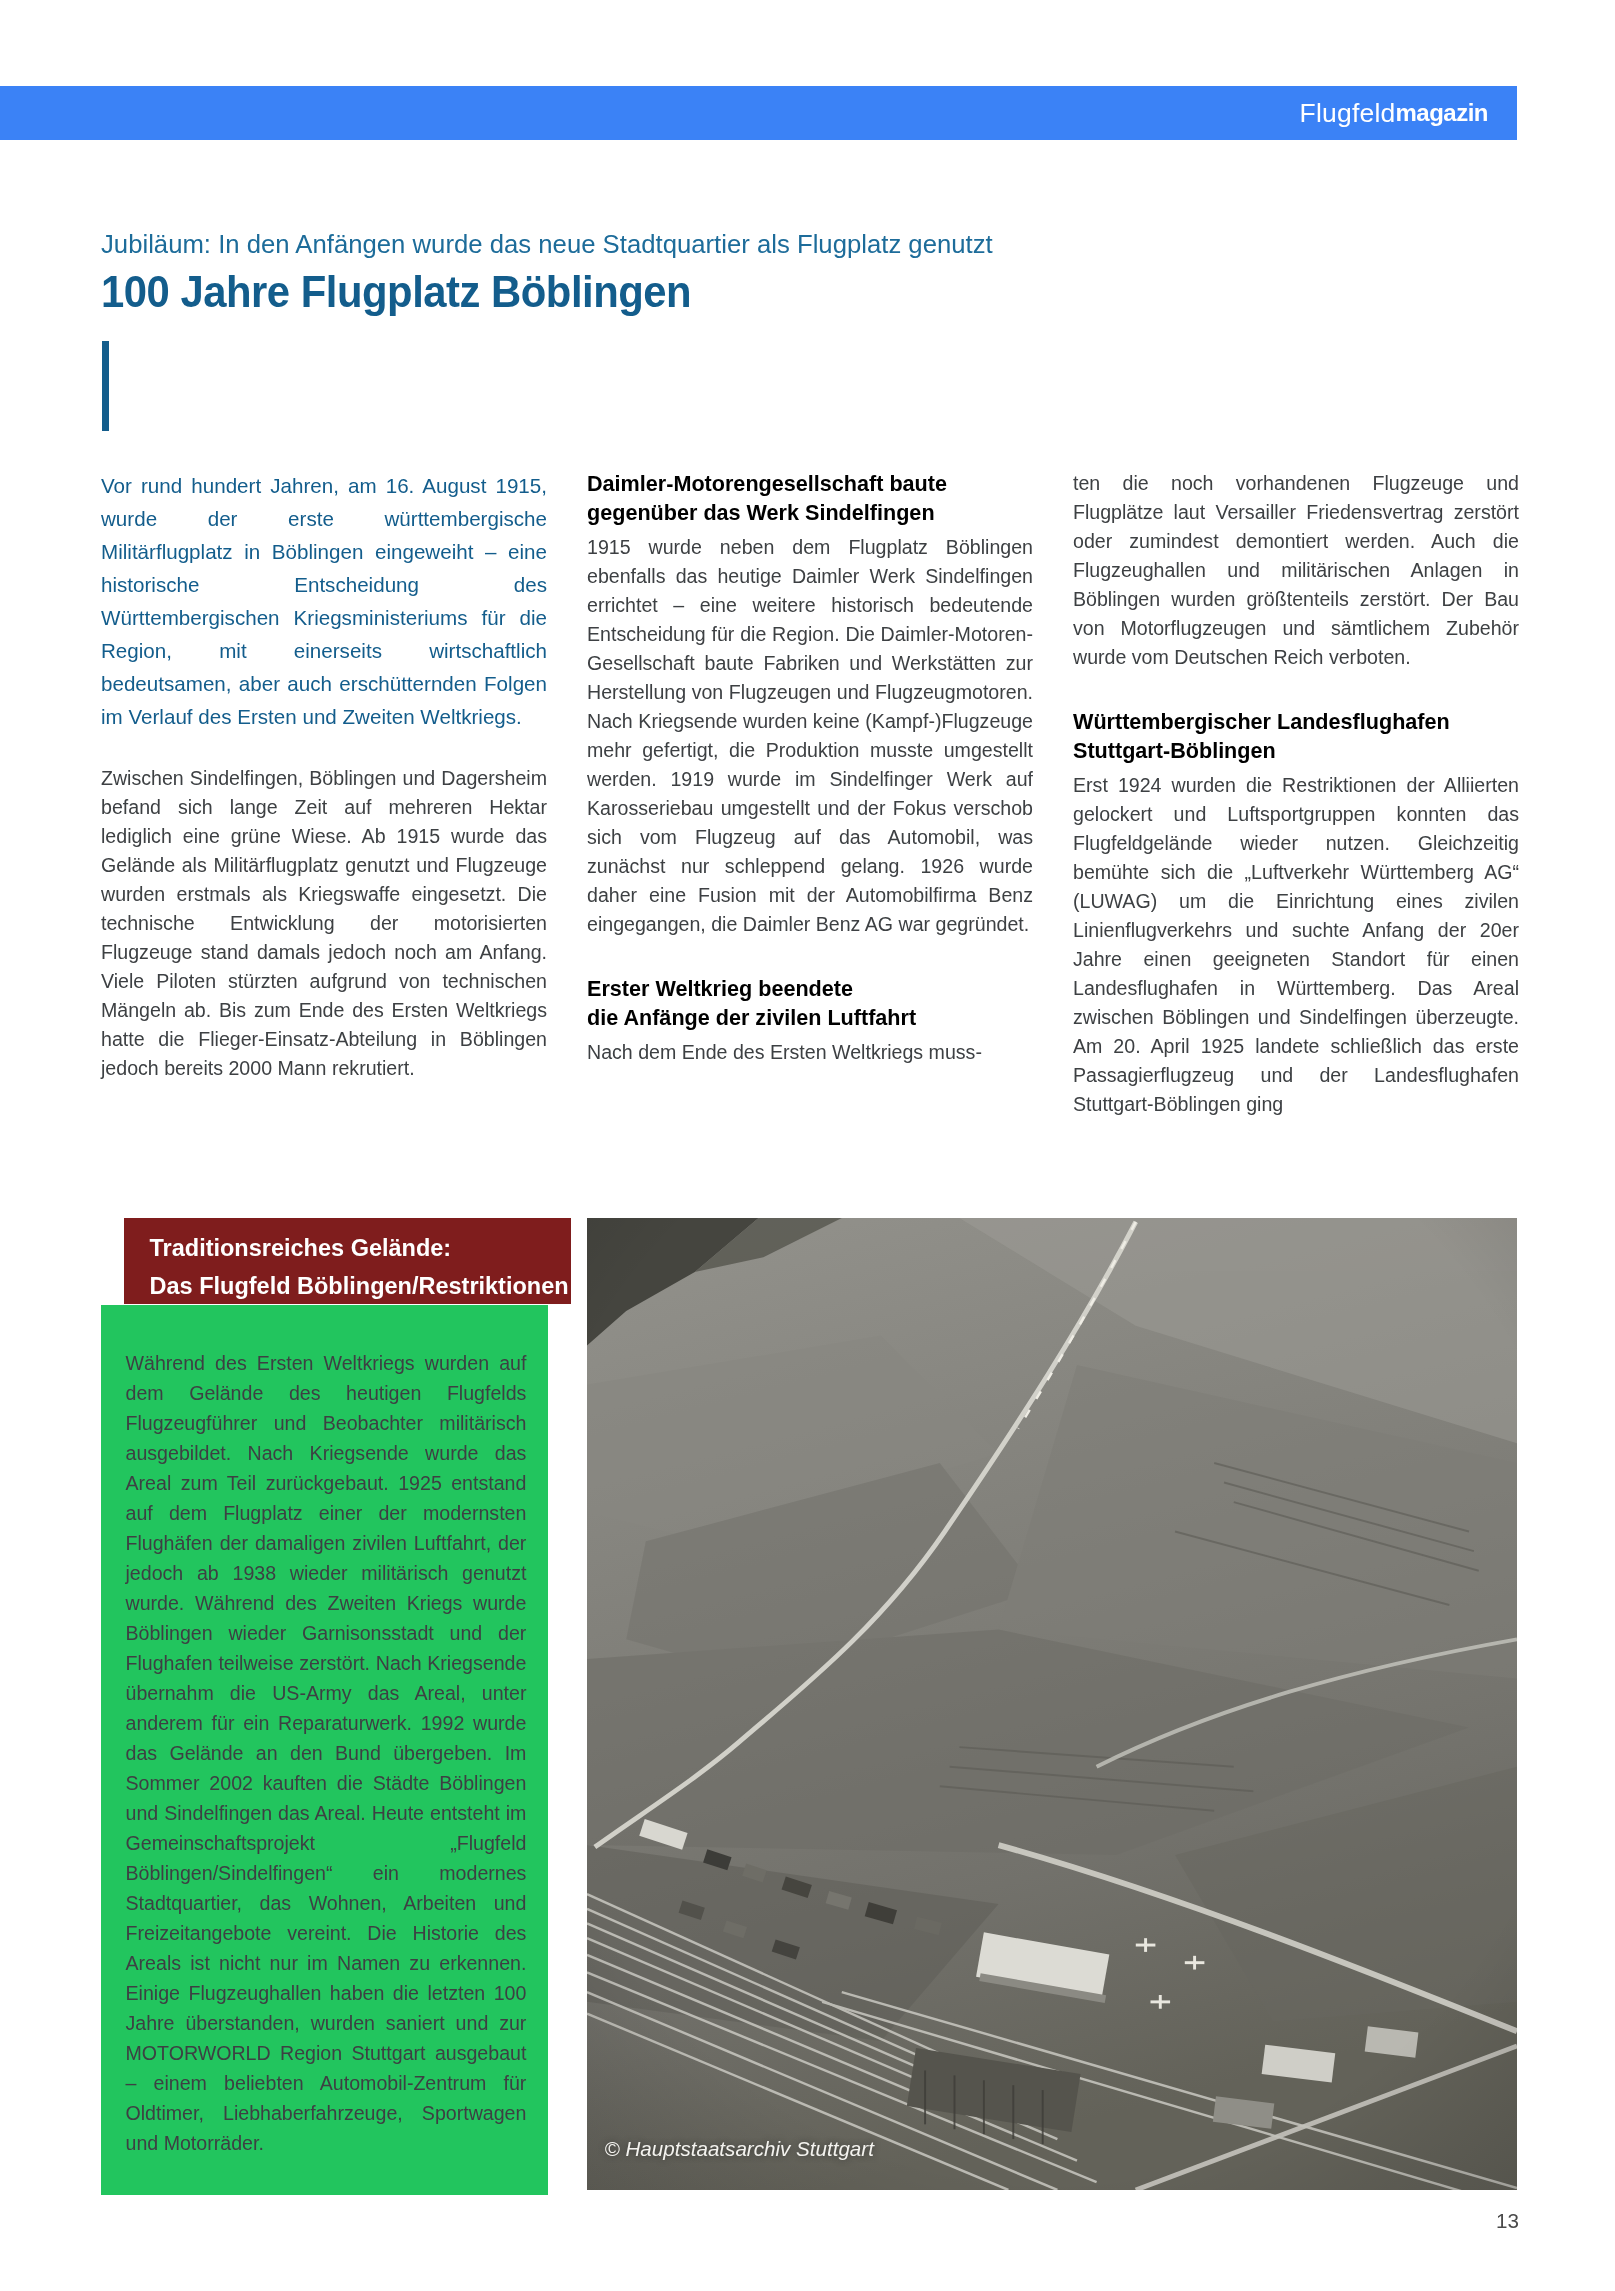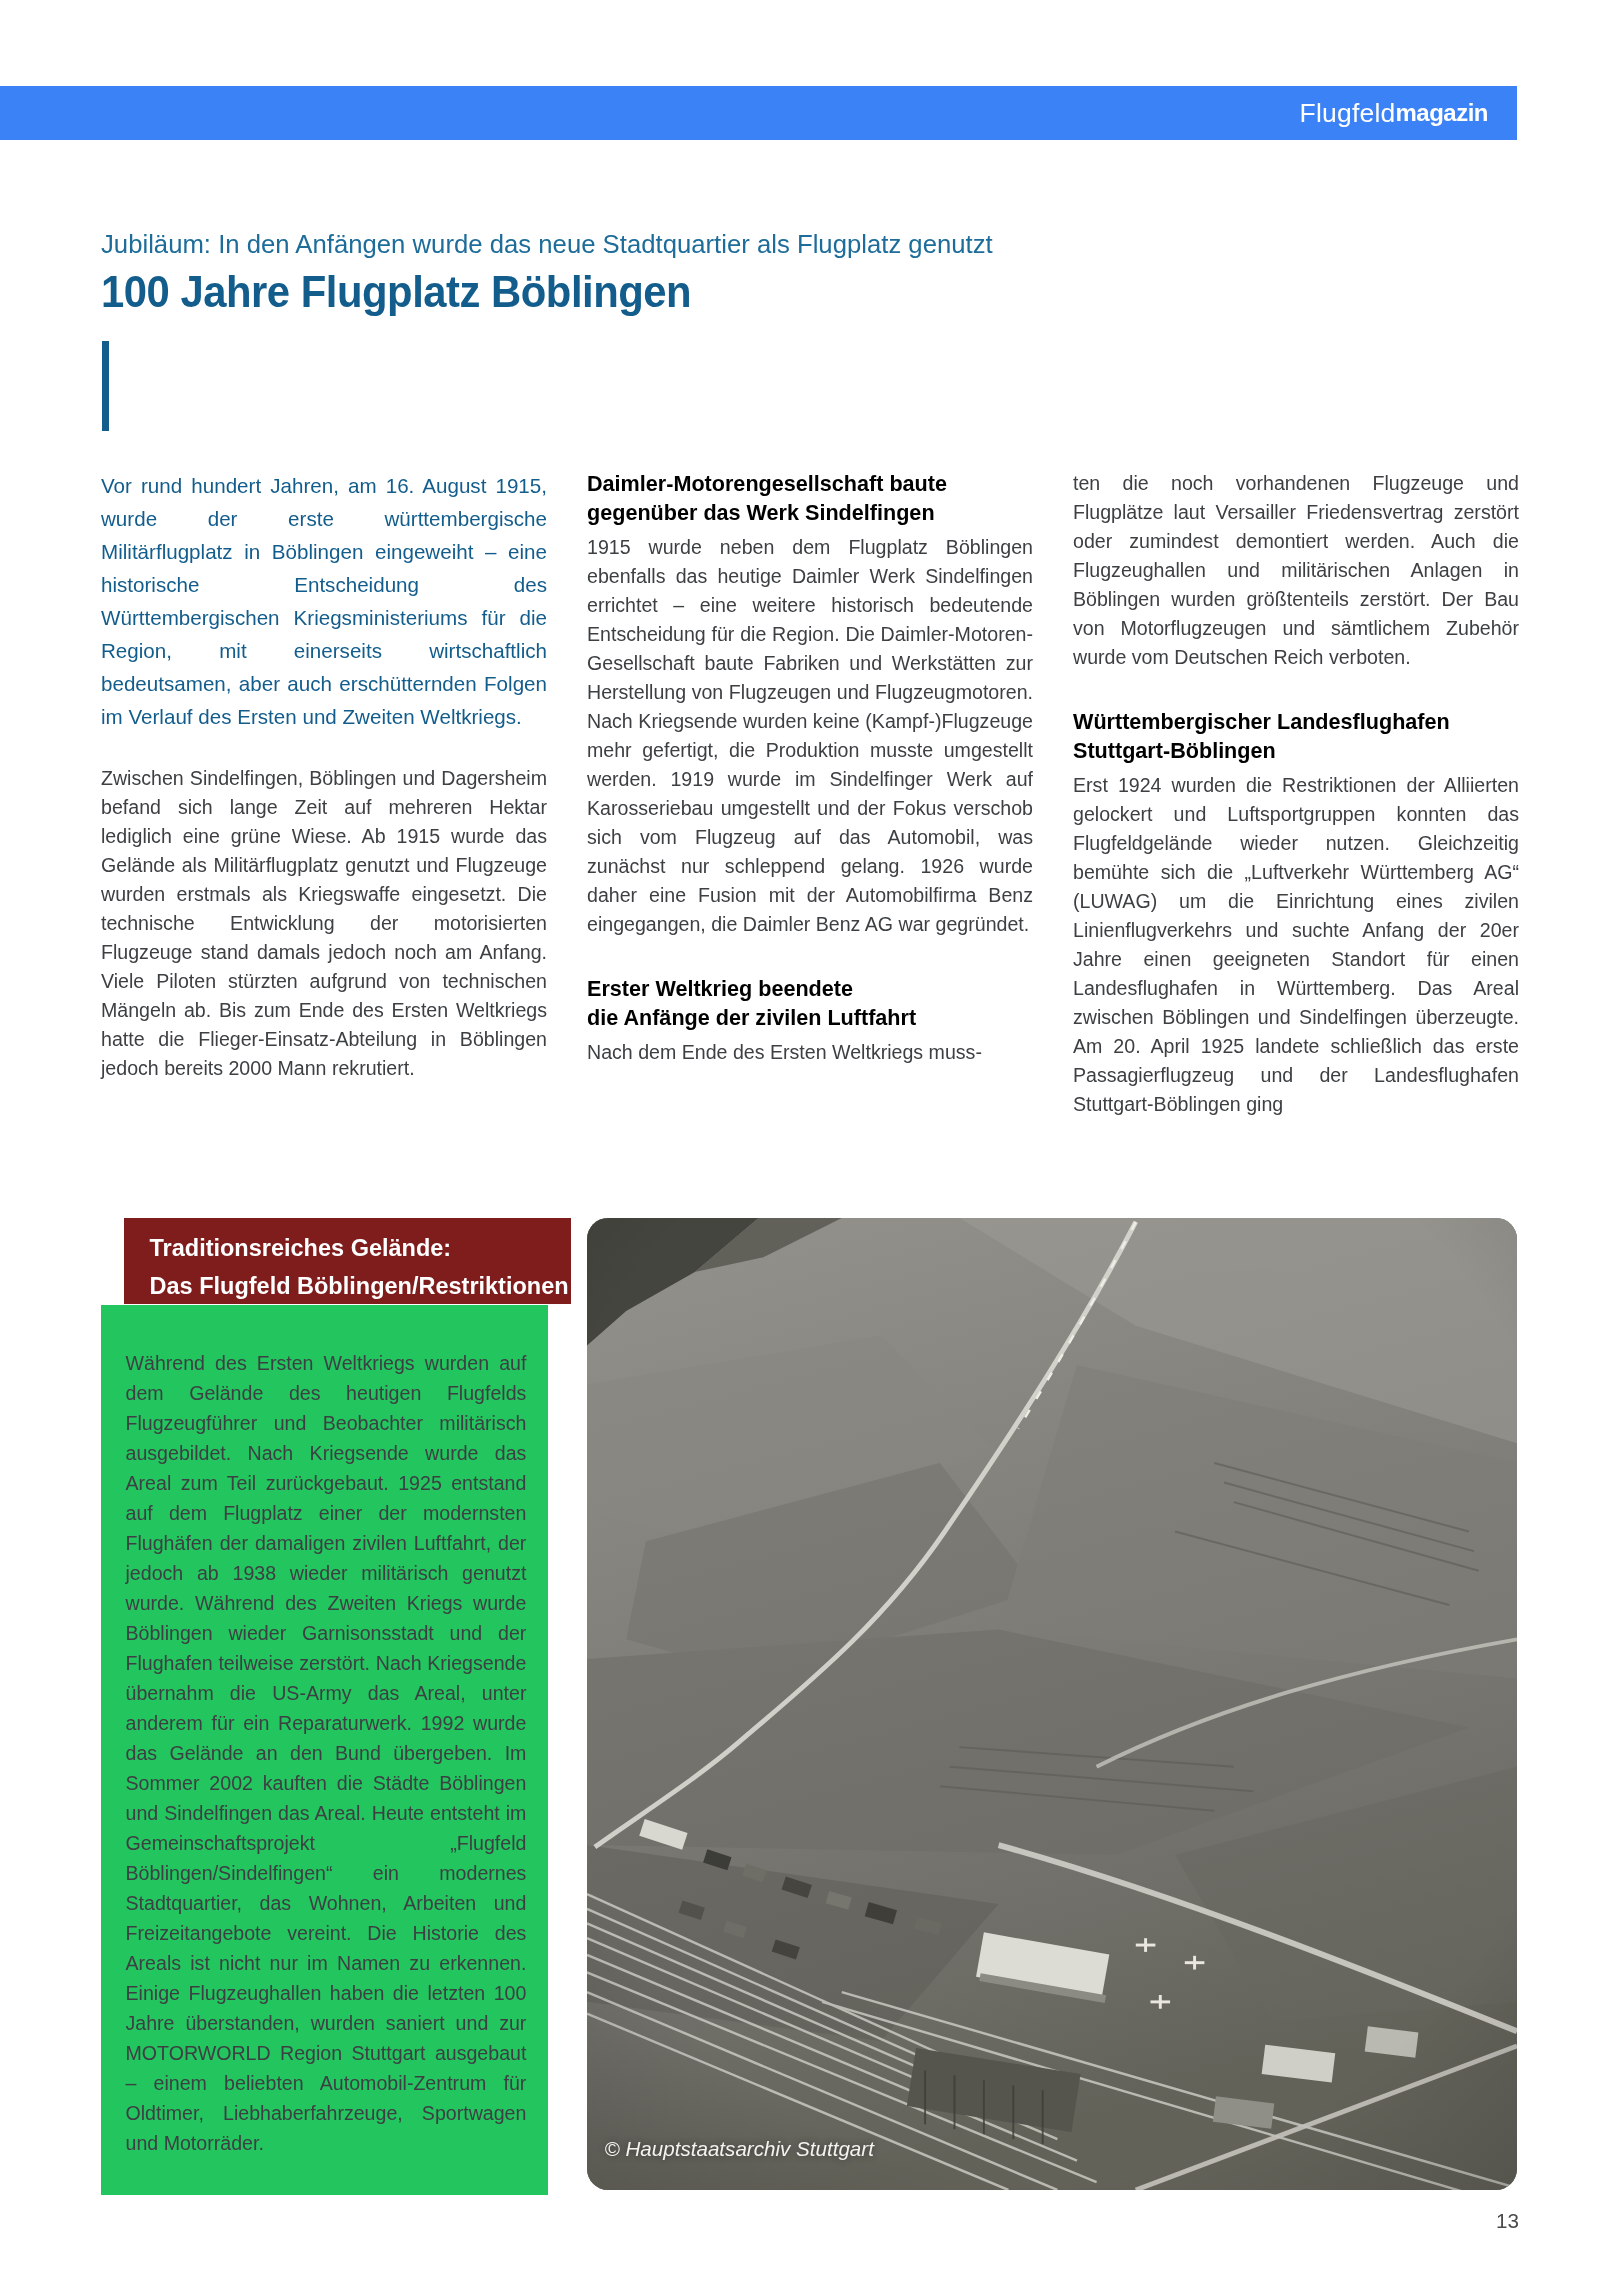--- a/index.html
+++ b/index.html
@@ -47,21 +47,21 @@
   }
   .sidebar-title .line { font-size:23.5px; font-weight:700; line-height:38px; white-space:nowrap; }
   .sidebar-body {
     position:absolute; left:101px; top:1305px; width:447px; height:890px;
     background:#22c55e; box-sizing:border-box; padding:43px 21.6px 0 24.5px;
     color:#3d4043; font-size:19.6px; line-height:30px; text-align:justify;
   }
   
   .photo {
     position:absolute; left:587px; top:1218px; width:930px; height:972px;
-    overflow:hidden; background:#7c7b76;border-radius:21px;
+    overflow:hidden; background:#7c7b76;
   }
   .photo svg { display:block; width:100%; height:100%; }
   .caption {
     position:absolute; left:17.6px; bottom:29px; font-style:italic; font-size:20.6px;
     color:#f4f3ef; text-shadow:0 0 5.9px rgba(40,40,40,.7);
   }
   .pagenum {
     position:absolute; left:1480px; top:2209px; width:55px; text-align:center;
     font-size:20.6px; color:#4a4a4a;
   }

